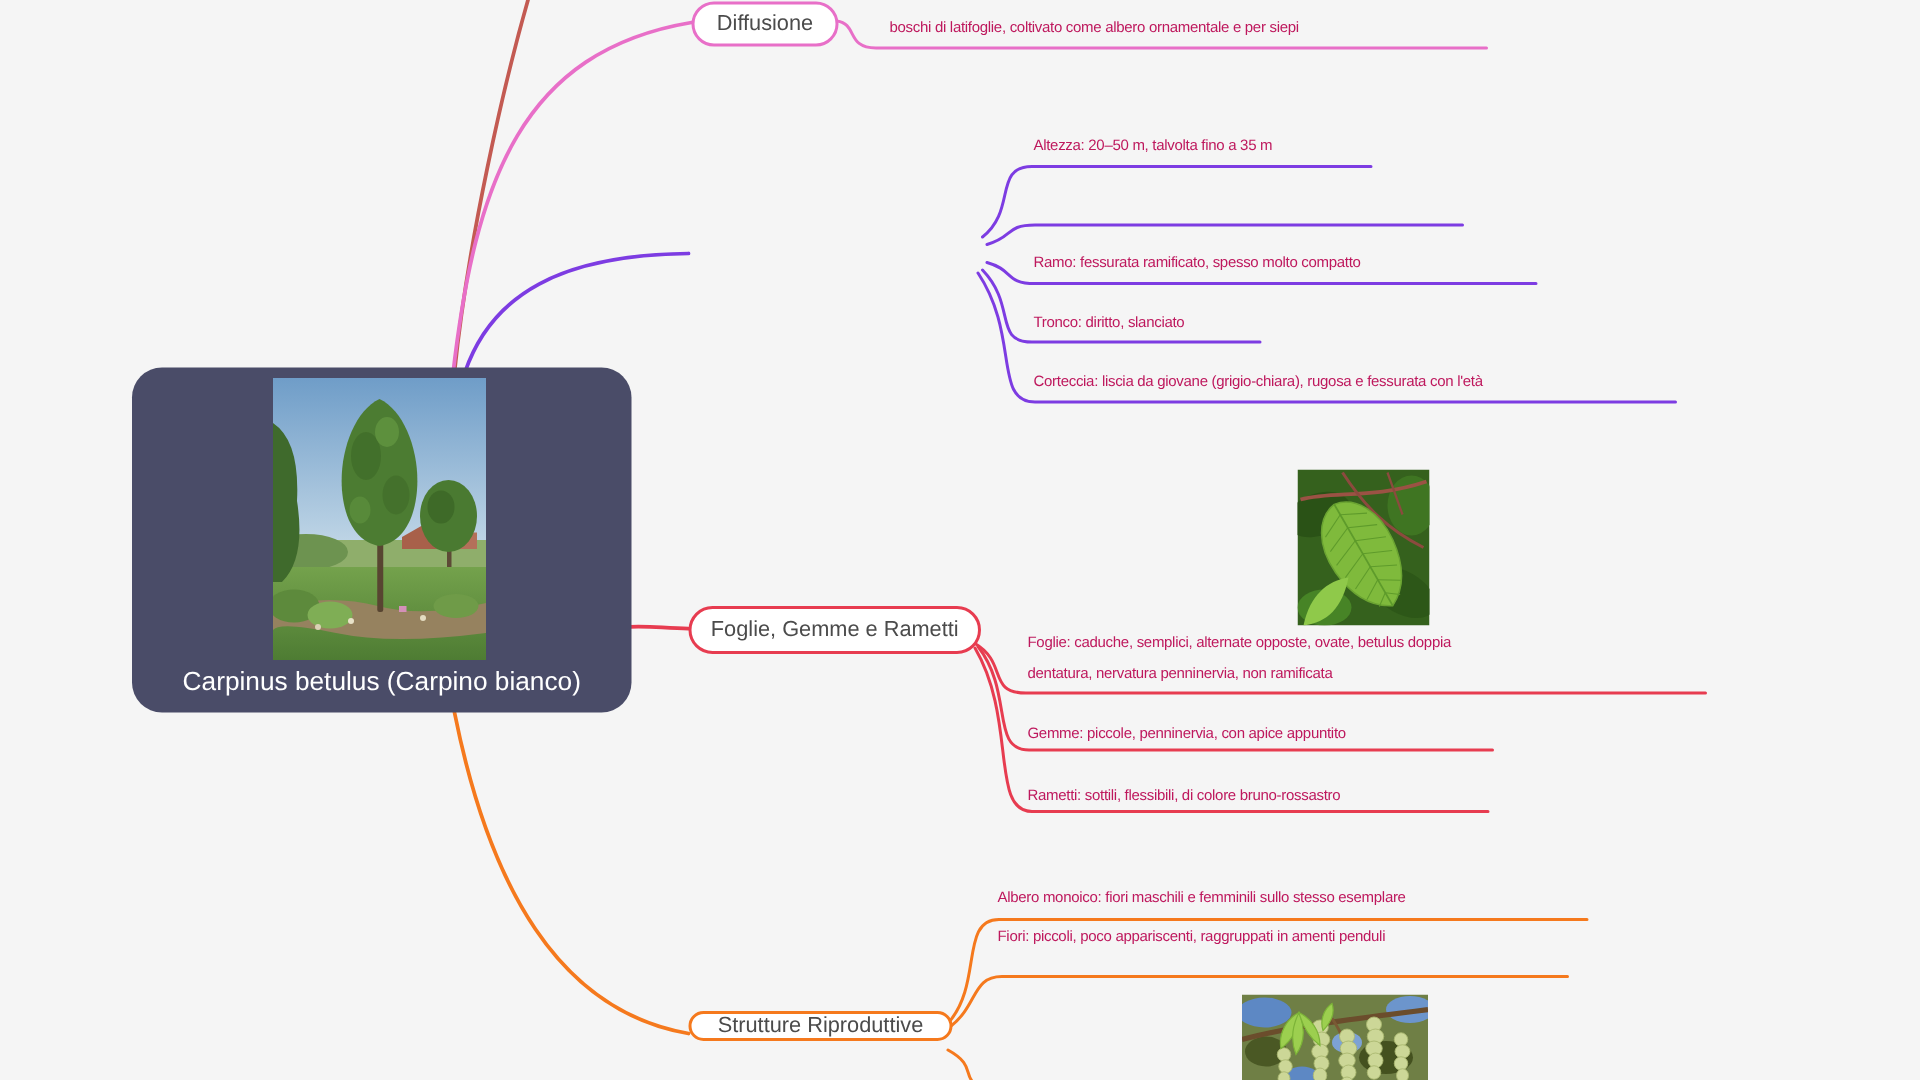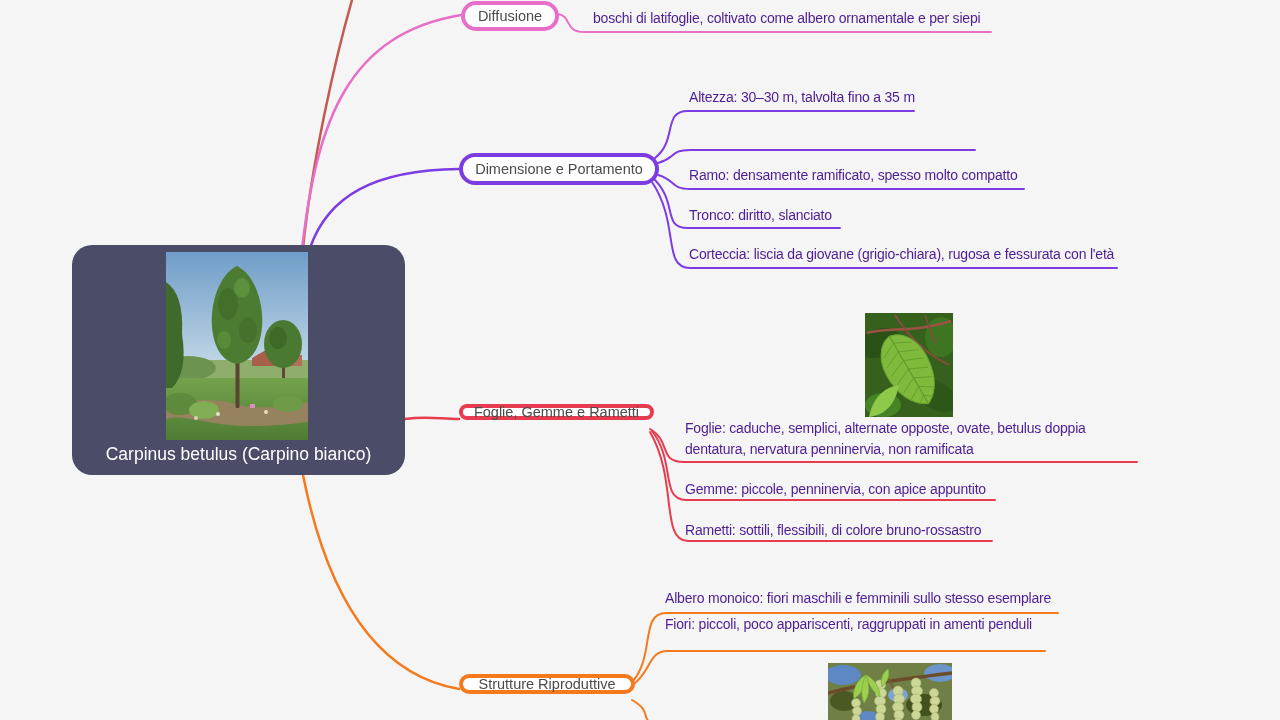--- a/index.html
+++ b/index.html
@@ -9,22 +9,22 @@
   .ln{fill:none;stroke-width:2;stroke-linecap:round}
   .ln.thick{stroke-width:2.5}
   .c-ired{stroke:#c35a52}
   .c-pink{stroke:#e86fc8}
   .c-purple{stroke:#7d3ce2}
   .c-red{stroke:#e73c50}
   .c-orange{stroke:#f5791d}
   .central{position:absolute;left:72px;top:245px;width:333px;height:230px;background:#4a4c68;border-radius:20px}
   .central-photo{position:absolute;left:94px;top:7px;width:142px;height:188px}
   .central-title{position:absolute;left:0;right:0;top:199px;text-align:center;color:#ffffff;font-size:17.5px;white-space:nowrap}
-  .topic-box{position:absolute;background:#ffffff;border:4px solid #14b8a6;border-radius:16px;display:flex;align-items:center;justify-content:center;color:#4b4b4b;font-size:14.5px;white-space:nowrap;box-sizing:border-box}
-  .child-text{position:absolute;color:#4c1d95;font-size:14px;letter-spacing:-0.2px;line-height:21px;white-space:nowrap}
+  .topic-box{position:absolute;background:#ffffff;border:2px solid #14b8a6;border-radius:16px;display:flex;align-items:center;justify-content:center;color:#4b4b4b;font-size:14.5px;white-space:nowrap;box-sizing:border-box}
+  .child-text{position:absolute;color:#be185d;font-size:10px;letter-spacing:-0.2px;line-height:21px;white-space:nowrap}
   .wrap2{white-space:pre-line}
   .photo{position:absolute;display:block}
 </style>
 </head>
 <body>
 
 <div class="canvas">
 
   <svg class="links" width="1280" height="720" viewBox="0 0 1280 720">
 
@@ -44,21 +44,21 @@
 
     <path class="ln c-red" d="M650,429 C672,442 658,462 684,462 L1137,462"></path>
     <path class="ln c-red" d="M652,431 C676,462 660,500 686,500 L995,500"></path>
     <path class="ln c-red" d="M650,432 C678,480 660,541 688,541 L992,541"></path>
 
     <path class="ln c-orange" d="M633,681 C655,655 640,613 666,613 L1058,613"></path>
     <path class="ln c-orange" d="M634,684 C652,670 648,651 668,651 L1045,651"></path>
     <path class="ln c-orange" d="M632,700 C650,710 642,716 650,723"></path>
   </svg>
 
-  <div class="central" style="background-color: rgb(74, 76, 104);">
+  <div class="central" style="background-color: rgb(74, 76, 104); margin-left: 16px;">
     <svg class="central-photo" width="142" height="188" viewBox="0 0 142 188">
       <defs>
         <linearGradient id="sky" x1="0" y1="0" x2="0" y2="1">
           <stop offset="0" stop-color="#6f9dc8"></stop>
             <stop offset="1" stop-color="#cddfeb"></stop>
         </linearGradient>
         <linearGradient id="lawn" x1="0" y1="0" x2="0" y2="1">
           <stop offset="0" stop-color="#74a24c"></stop>
             <stop offset="1" stop-color="#4e7c33"></stop>
         </linearGradient>
@@ -87,34 +87,31 @@
       <ellipse cx="76" cy="36" rx="8" ry="10" fill="#619540" opacity="0.8"></ellipse>
       <ellipse cx="58" cy="88" rx="7" ry="9" fill="#619540" opacity="0.6"></ellipse>
       <rect x="84" y="152" width="5" height="4" fill="#d490b8"></rect>
     </svg>
     <div class="central-title">Carpinus betulus (Carpino bianco)</div>
   </div>
 
   <div class="topic-box" style="left: 461px; top: 1px; width: 98px; height: 30px; border-color: rgb(232, 111, 200);">
     <span>Diffusione</span>
   </div>
-  <div class="topic-box" style="left: 459px; top: 153px; width: 200px; height: 32px; border-color: rgb(125, 60, 226);">
-    <span>Dimensione e Portamento</span>
-  </div>
-  <div class="topic-box" style="left: 459px; top: 404px; width: 195px; height: 16px; border-color: rgb(231, 60, 80);">
+  <div class="topic-box" style="left: 459px; top: 404px; width: 195px; height: 32px; border-color: rgb(231, 60, 80);">
     <span>Foglie, Gemme e Rametti</span>
   </div>
   <div class="topic-box" style="left: 459px; top: 674px; width: 176px; height: 20px; border-color: rgb(245, 121, 29);">
     <span>Strutture Riproduttive</span>
   </div>
 
   <div class="child-text" style="left:593px;top:8px">boschi di latifoglie, coltivato come albero ornamentale e per siepi</div>
 
-  <div class="child-text" style="left:689px;top:87px">Altezza: 30–30 m, talvolta fino a 35 m</div>
-  <div class="child-text" style="left:689px;top:165px">Ramo: densamente ramificato, spesso molto compatto</div>
+  <div class="child-text" style="left:689px;top:87px">Altezza: 20–50 m, talvolta fino a 35 m</div>
+  <div class="child-text" style="left:689px;top:165px">Ramo: fessurata ramificato, spesso molto compatto</div>
   <div class="child-text" style="left:689px;top:205px">Tronco: diritto, slanciato</div>
   <div class="child-text" style="left:689px;top:244px">Corteccia: liscia da giovane (grigio-chiara), rugosa e fessurata con l'età</div>
 
   <svg class="photo" style="left:865px;top:313px" width="88" height="104" viewBox="0 0 88 104">
     <rect width="88" height="104" fill="#35611d"></rect>
     <ellipse cx="14" cy="30" rx="22" ry="14" fill="#2a5216" transform="rotate(-20 14 30)"></ellipse>
     <ellipse cx="70" cy="82" rx="24" ry="14" fill="#2d5718" transform="rotate(30 70 82)"></ellipse>
     <ellipse cx="18" cy="92" rx="18" ry="12" fill="#478426"></ellipse>
     <ellipse cx="76" cy="24" rx="16" ry="20" fill="#3f7522"></ellipse>
     <path d="M2,20 C25,14 50,20 86,8" stroke="#9b5244" stroke-width="2.5" fill="none"></path>

